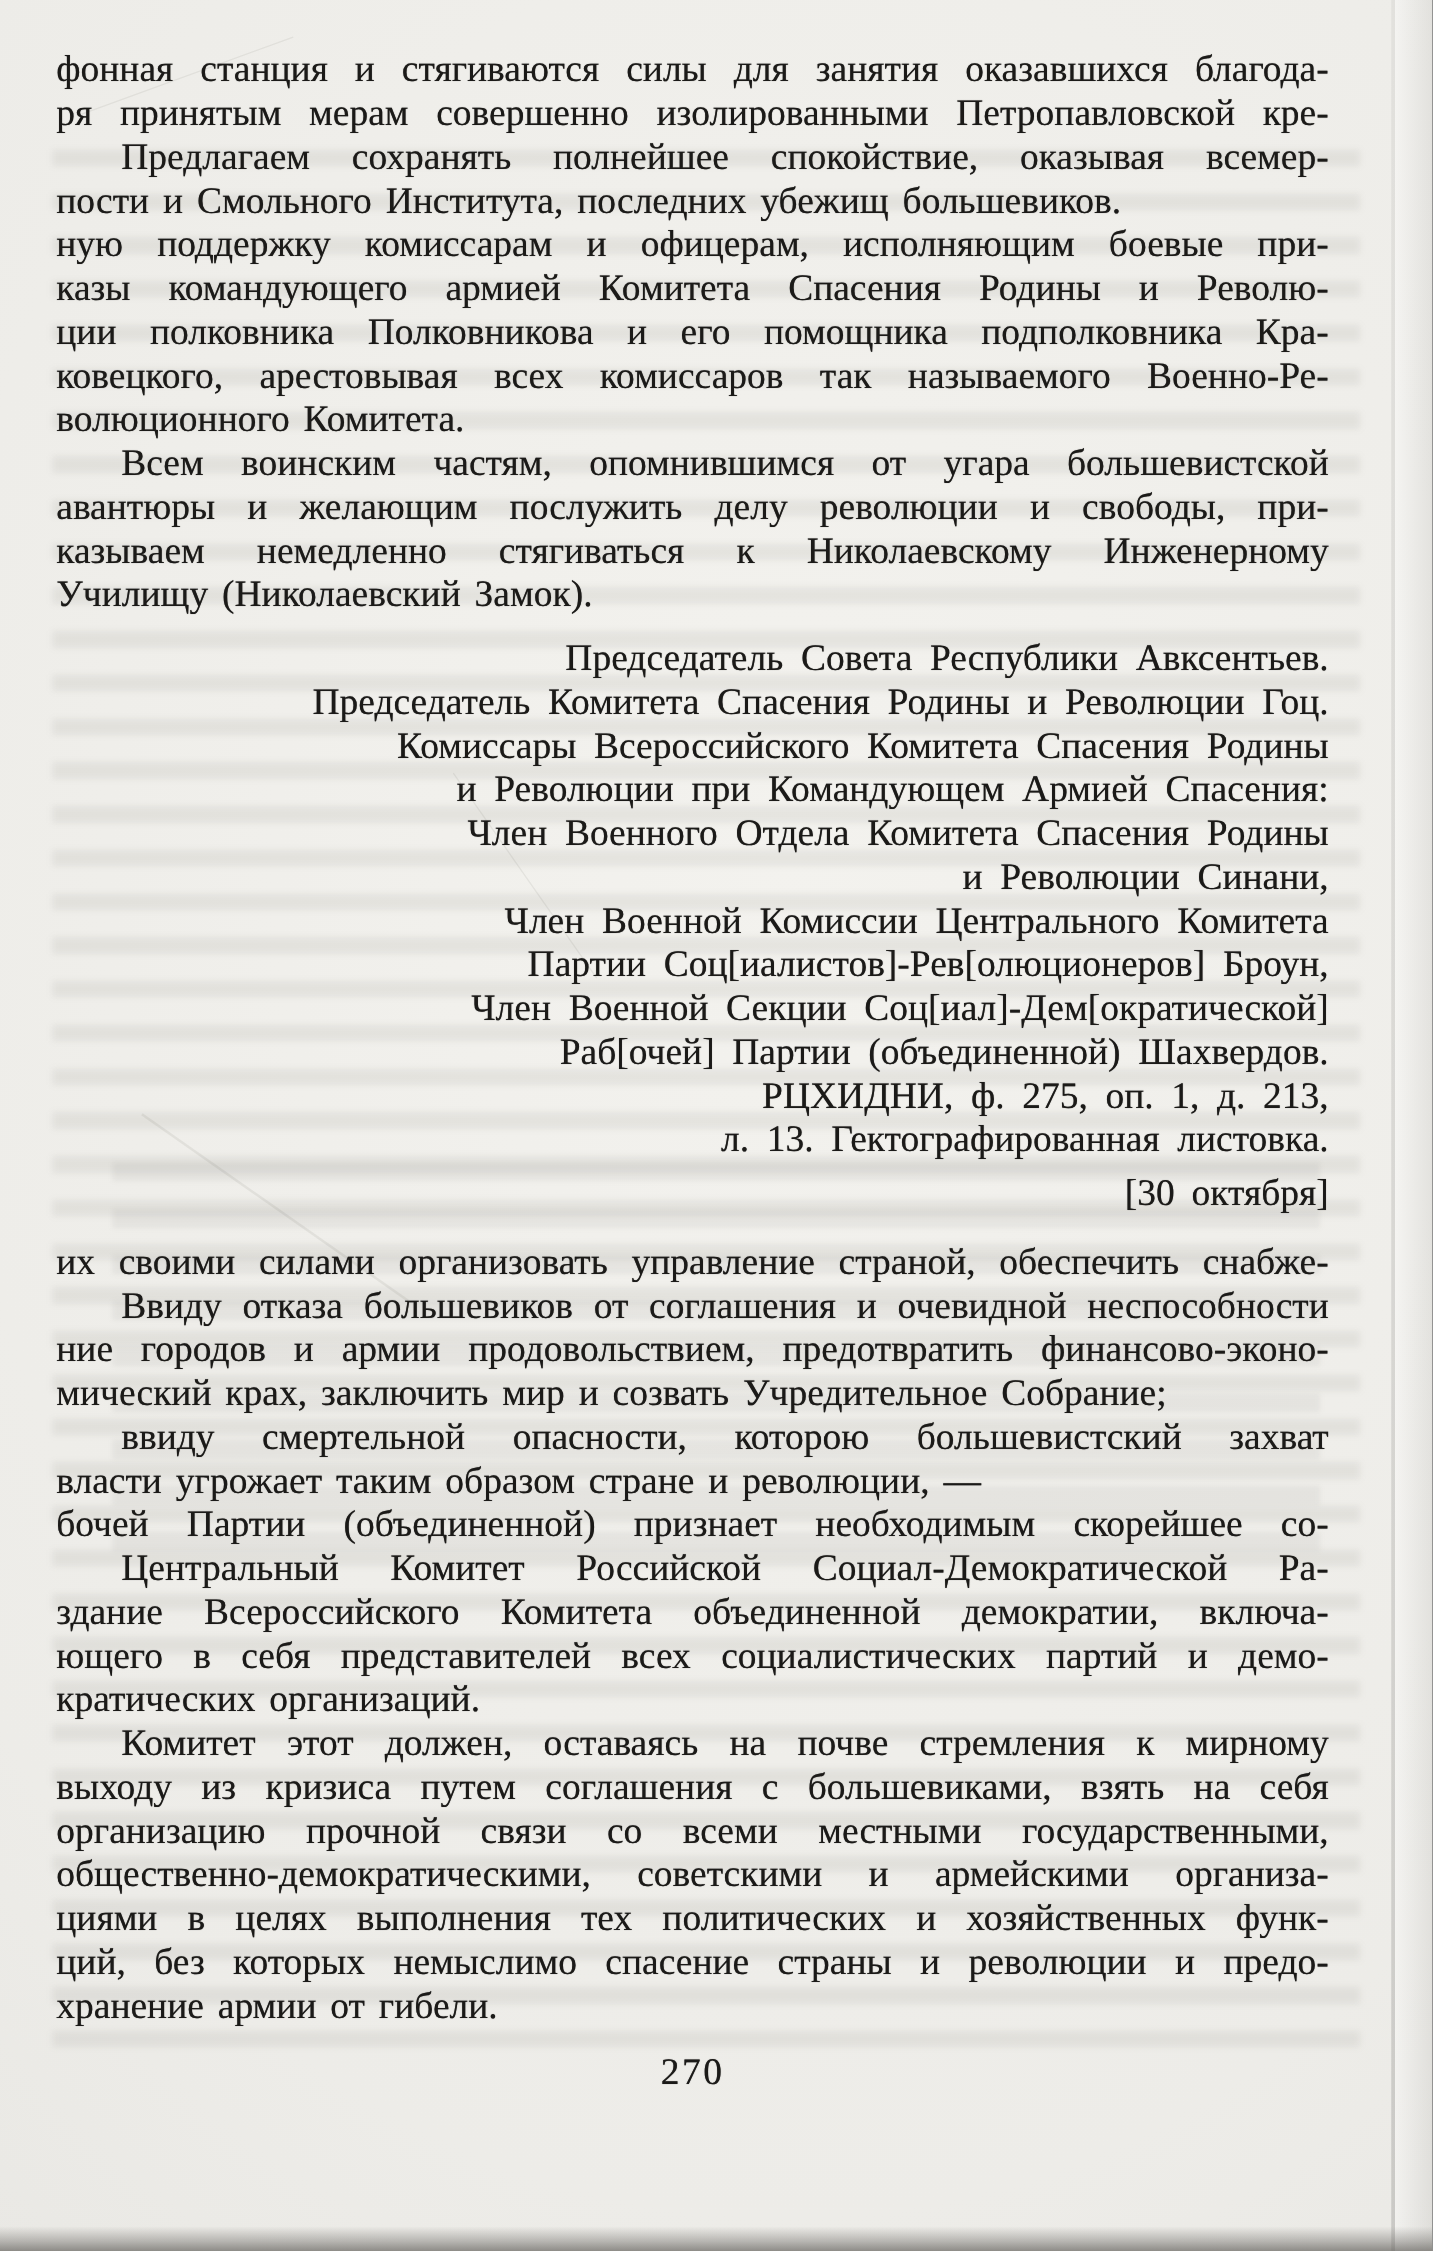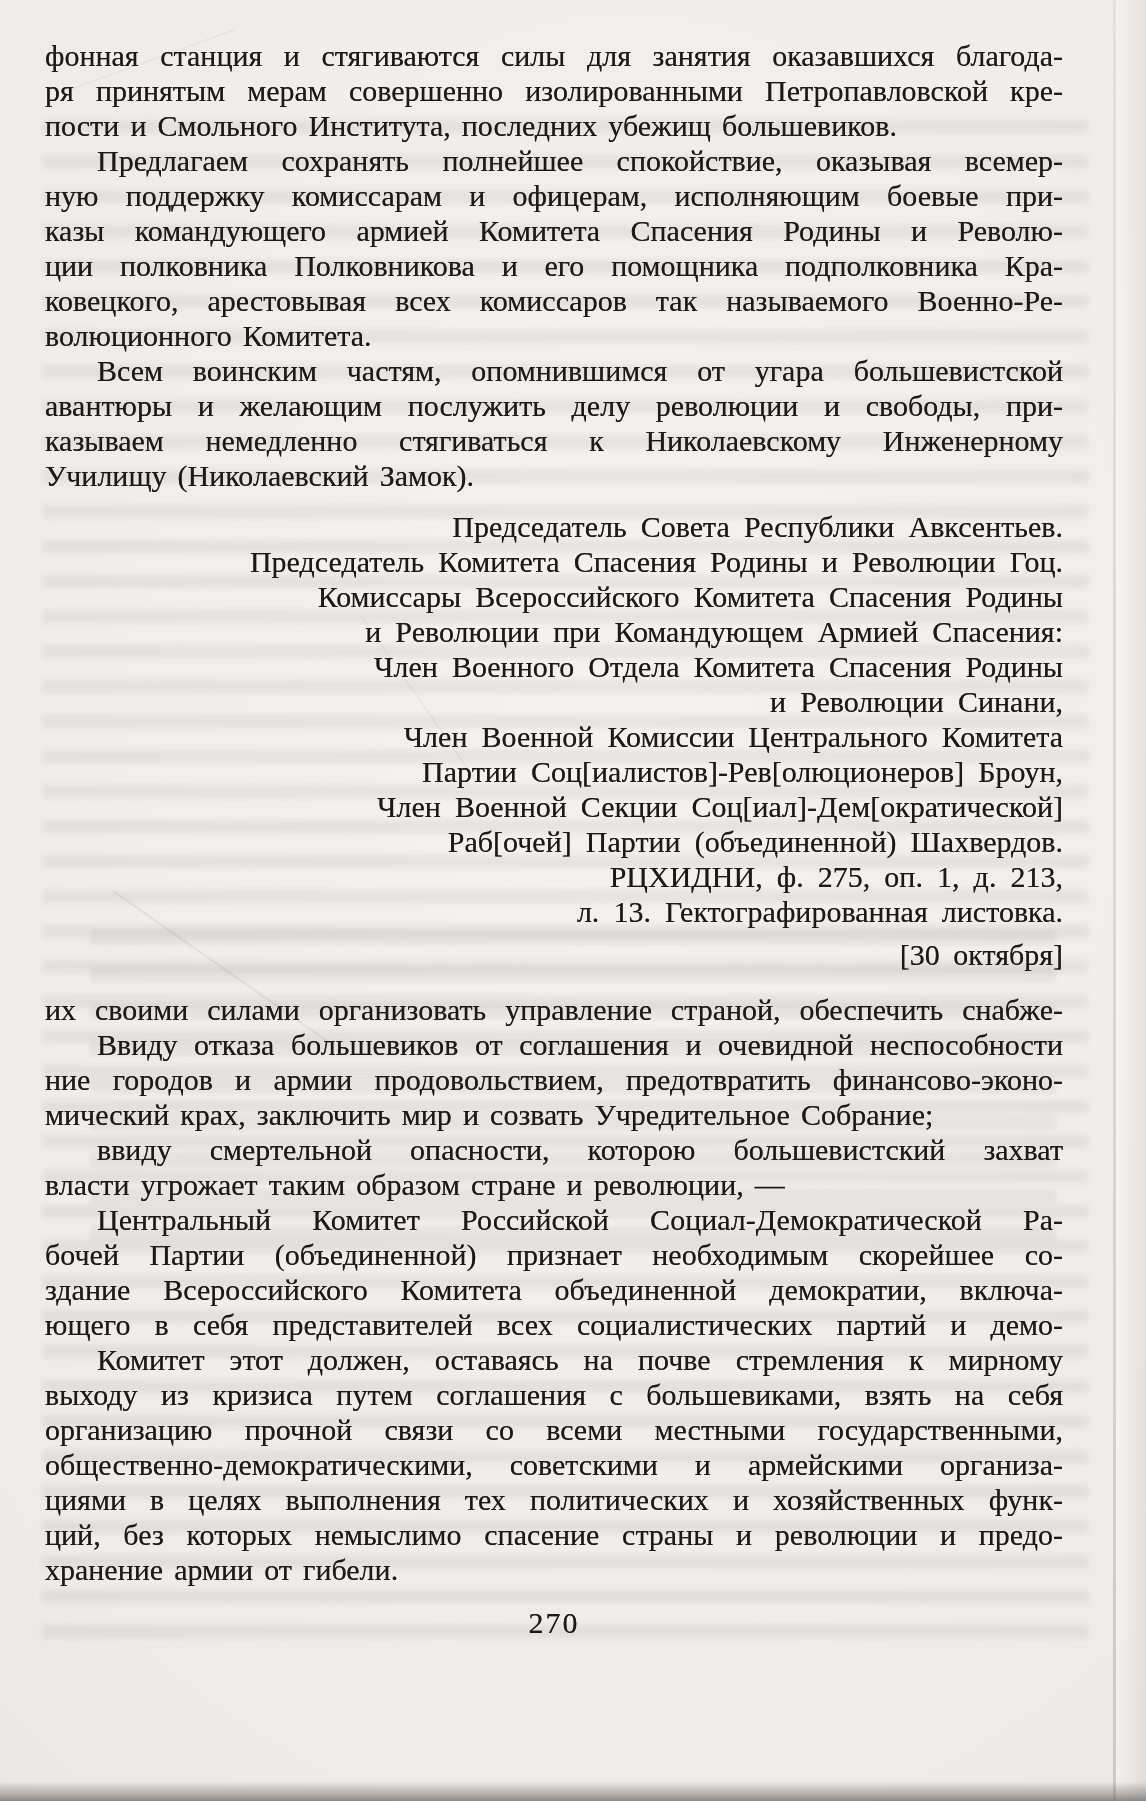--- a/index.html
+++ b/index.html
@@ -78,23 +78,23 @@
   <div class="scratch s3"></div>
 
   <div class="content">
 
     <div class="block">
 
         <div class="line j">фонная станция и стягиваются силы для занятия оказавшихся благода-</div>
 
         <div class="line j">ря принятым мерам совершенно изолированными Петропавловской кре-</div>
 
+        <div class="line j indent">Предлагаем сохранять полнейшее спокойствие, оказывая всемер-</div>
+
         <div class="line jl">пости и Смольного Института, последних убежищ большевиков.</div>
-
-        <div class="line j indent">Предлагаем сохранять полнейшее спокойствие, оказывая всемер-</div>
 
         <div class="line j">ную поддержку комиссарам и офицерам, исполняющим боевые при-</div>
 
         <div class="line j">казы командующего армией Комитета Спасения Родины и Револю-</div>
 
         <div class="line j">ции полковника Полковникова и его помощника подполковника Кра-</div>
 
         <div class="line j">ковецкого, арестовывая всех комиссаров так называемого Военно-Ре-</div>
 
         <div class="line jl">волюционного Комитета.</div>
@@ -148,28 +148,29 @@
         <div class="line j indent">Ввиду отказа большевиков от соглашения и очевидной неспособности</div>
 
         <div class="line j">ние городов и армии продовольствием, предотвратить финансово-эконо-</div>
 
         <div class="line jl">мический крах, заключить мир и созвать Учредительное Собрание;</div>
 
         <div class="line j indent">ввиду смертельной опасности, которою большевистский захват</div>
 
         <div class="line jl">власти угрожает таким образом стране и революции, —</div>
 
+        <div class="line j">бочей Партии (объединенной) признает необходимым скорейшее со-</div>
+
         <div class="line j indent">Центральный Комитет Российской Социал-Демократической Ра-</div>
-
-        <div class="line j">бочей Партии (объединенной) признает необходимым скорейшее со-</div>
 
         <div class="line j">здание Всероссийского Комитета объединенной демократии, включа-</div>
 
         <div class="line j">ющего в себя представителей всех социалистических партий и демо-</div>
 
+        <div class="line jl">кратических организаций.</div>
 
         <div class="line j indent">Комитет этот должен, оставаясь на почве стремления к мирному</div>
 
         <div class="line j">выходу из кризиса путем соглашения с большевиками, взять на себя</div>
 
         <div class="line j">организацию прочной связи со всеми местными государственными,</div>
 
         <div class="line j">общественно-демократическими, советскими и армейскими организа-</div>
 
         <div class="line j">циями в целях выполнения тех политических и хозяйственных функ-</div>

